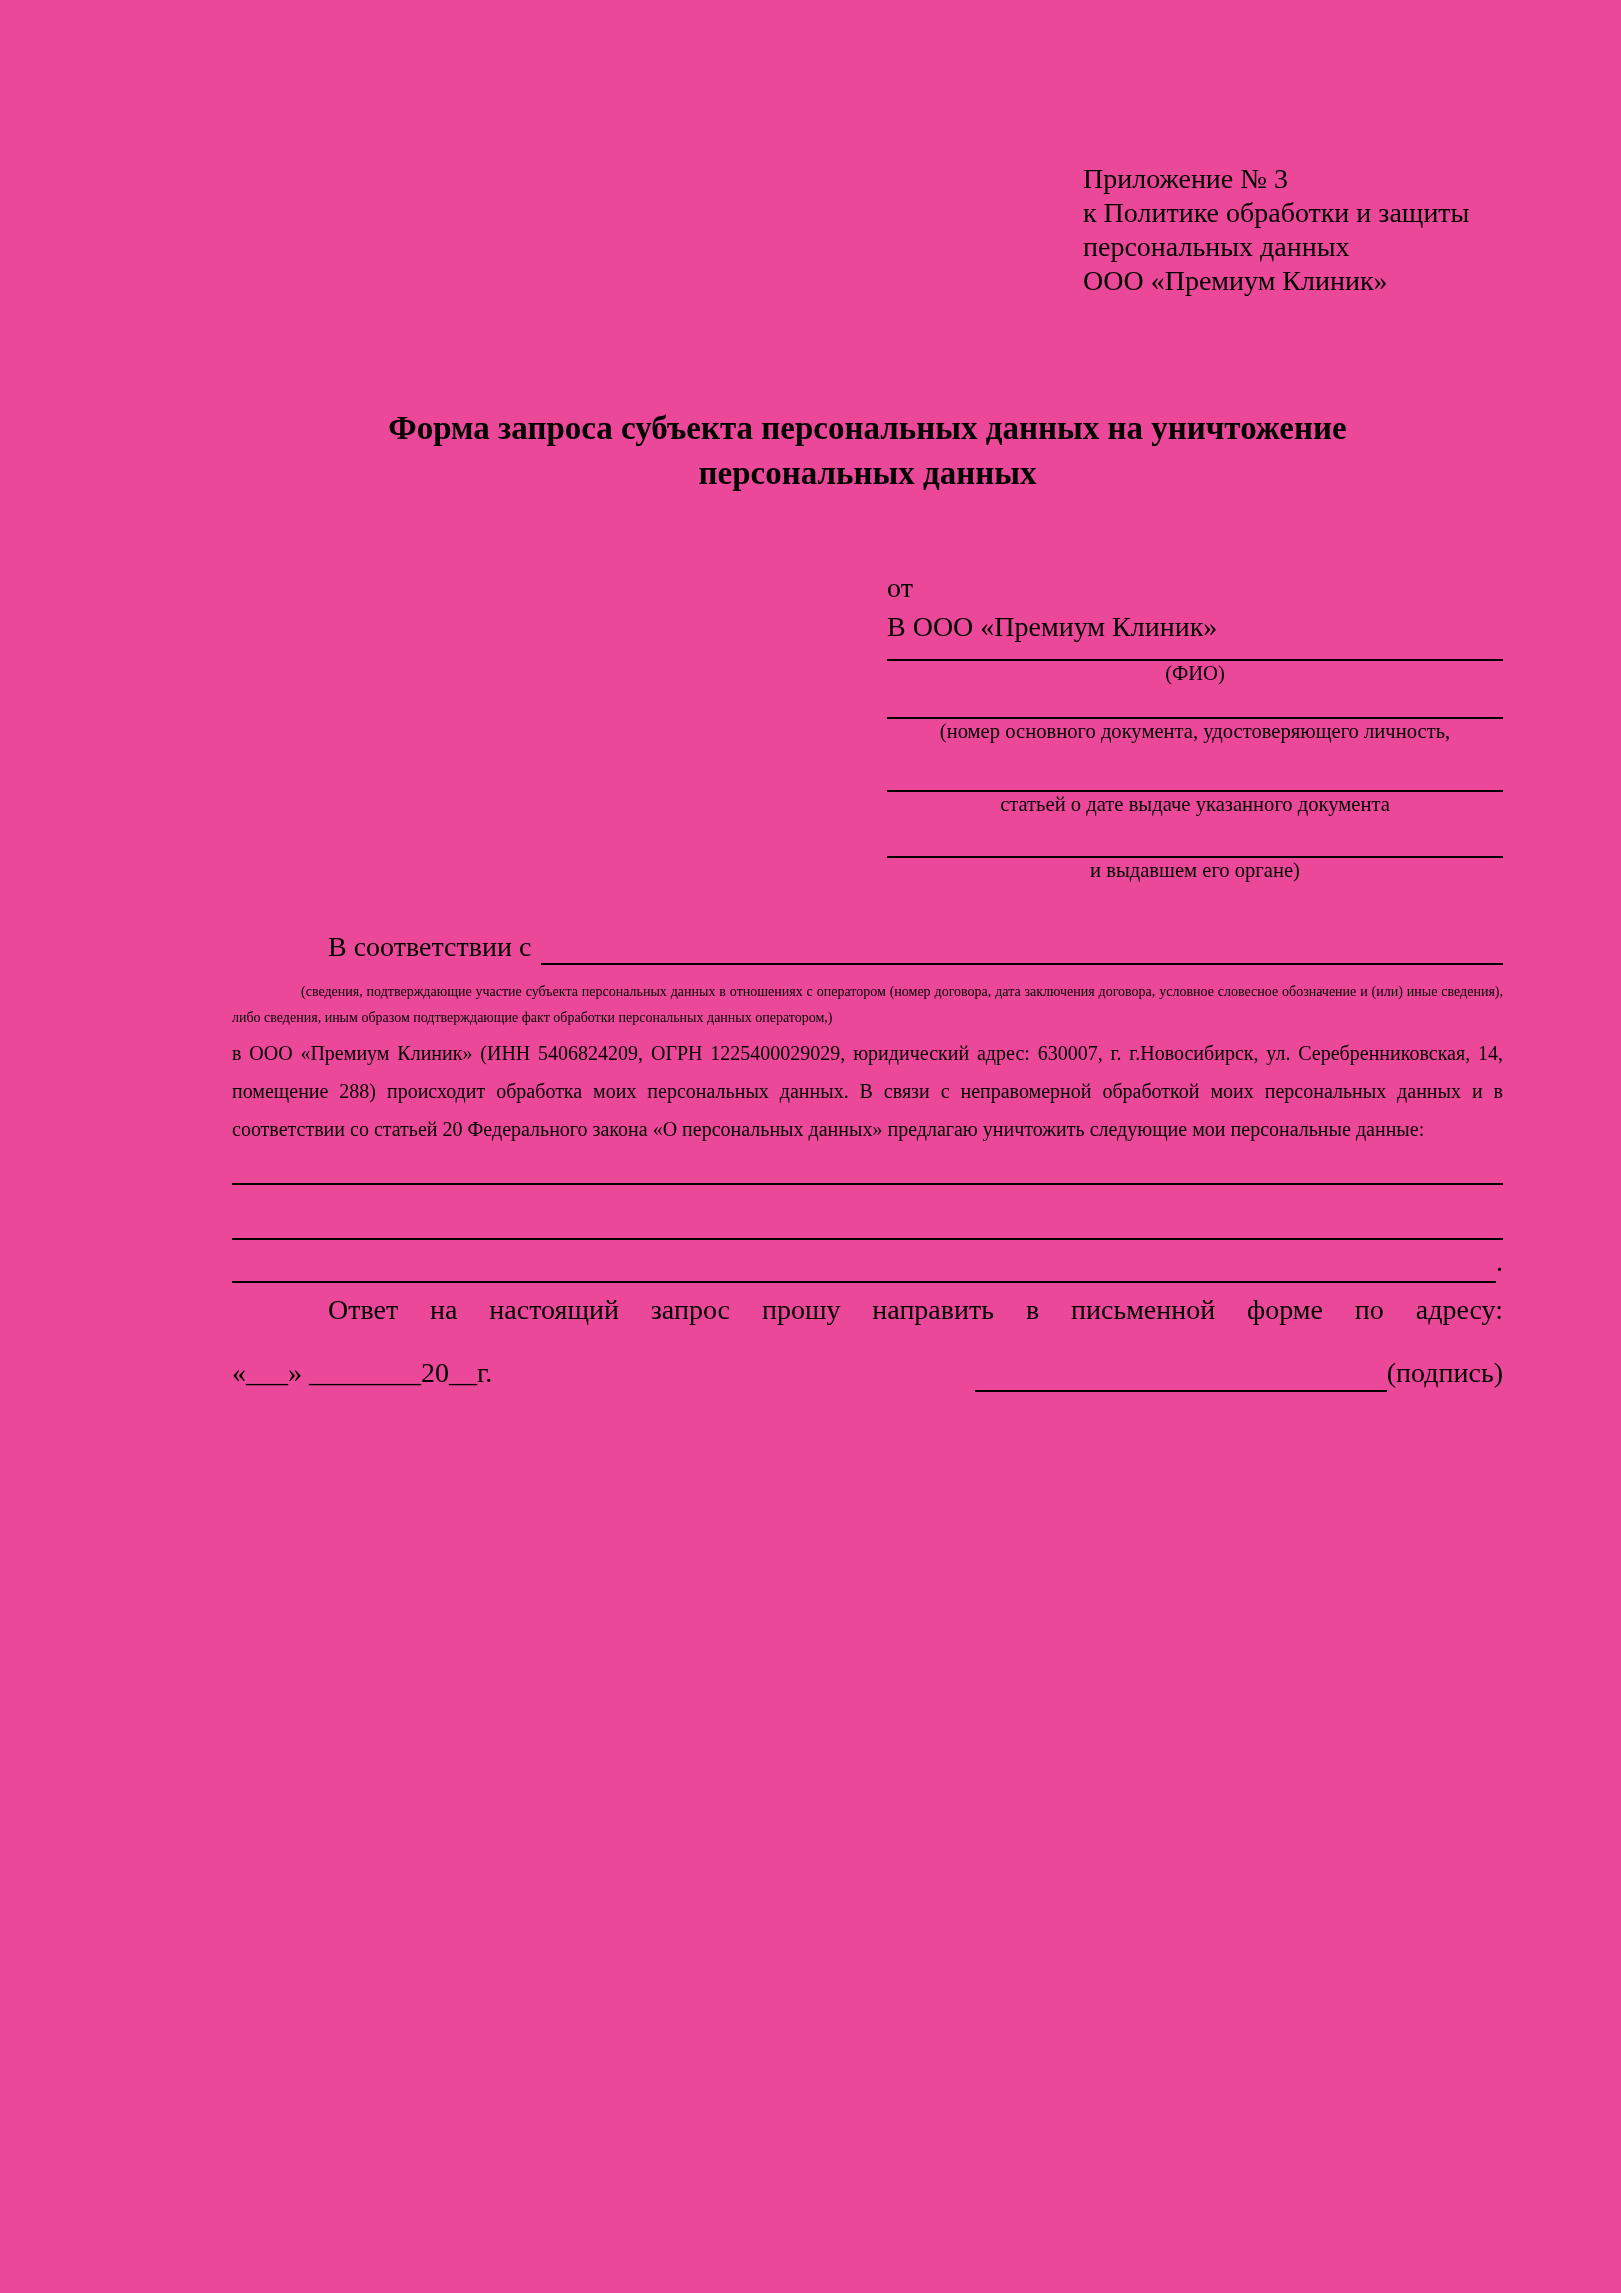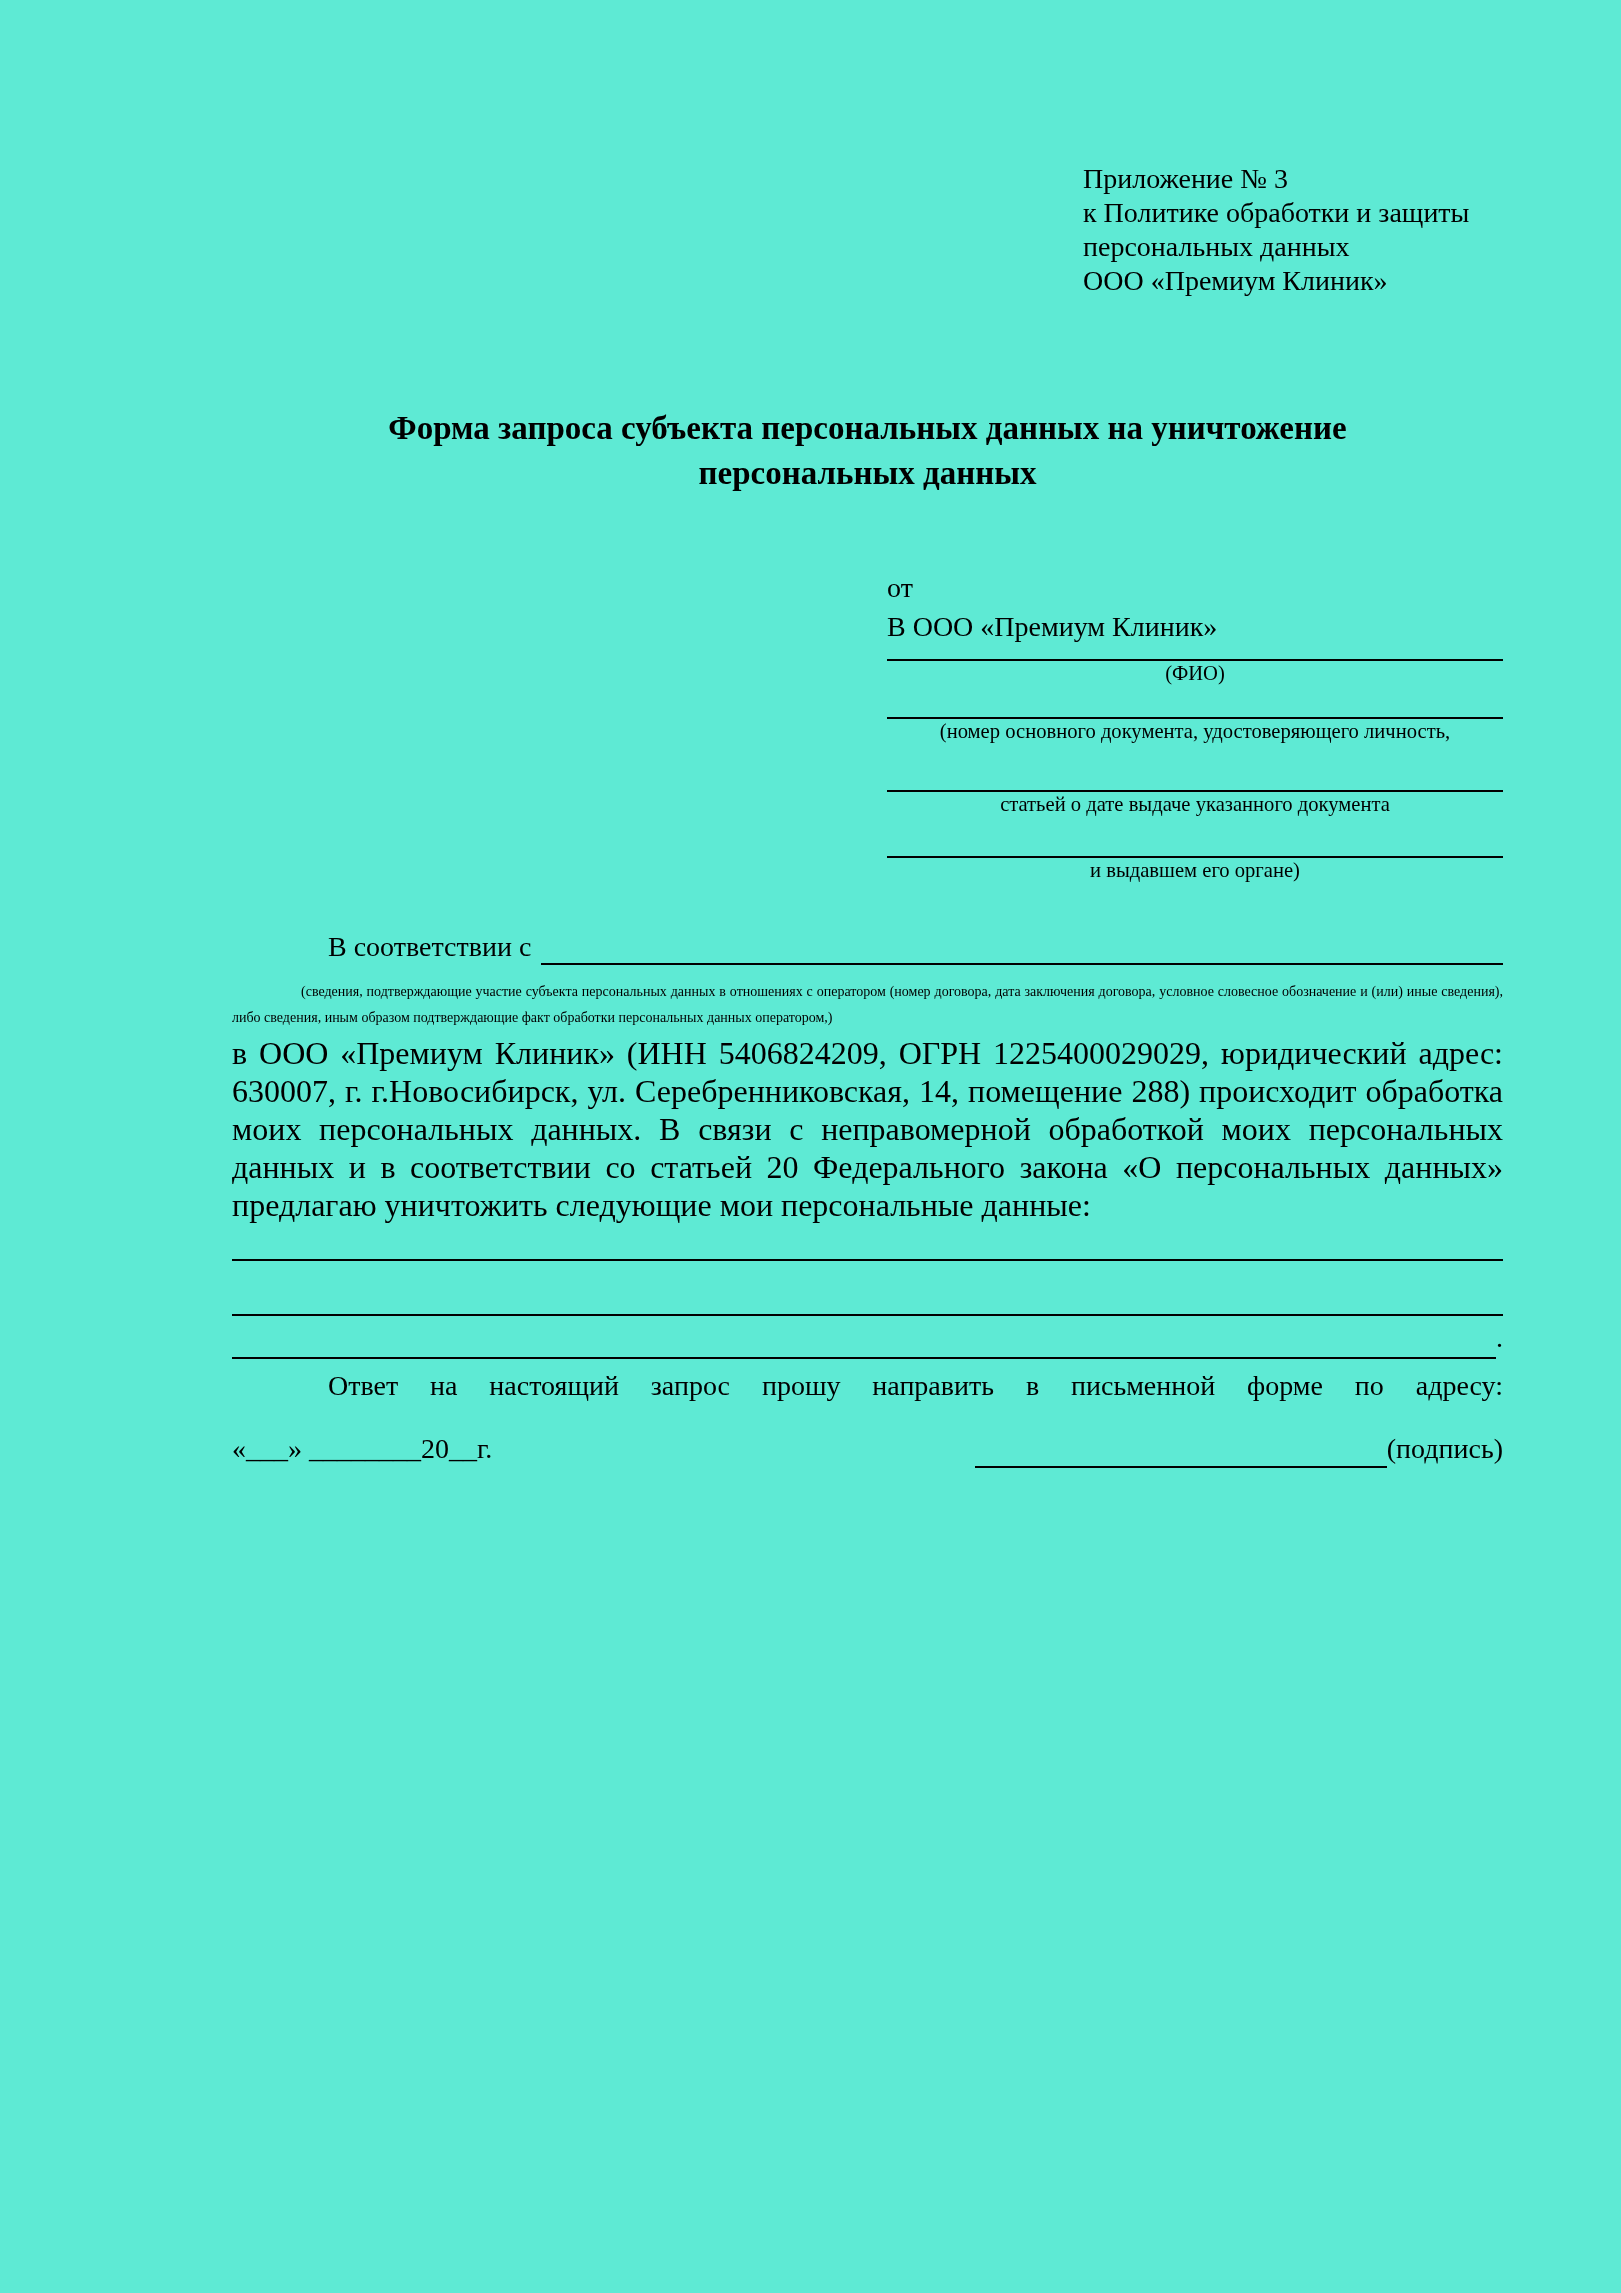--- a/index.html
+++ b/index.html
@@ -1,20 +1,20 @@
 <!DOCTYPE html>
 <html lang="ru"><head>
 <meta charset="utf-8">
 <style>
   html,body{margin:0;padding:0;background:#ffffff;}
   .page{
     position:relative;
     width:1621px;
     height:2294px;
-    background:#5eead4;
+    background:#ec4899;
     color:#000000;
     font-family:"Liberation Serif","DejaVu Serif",serif;
     overflow:hidden;
   }
   .content{ padding:162px 118px 0 232px; }
 
   
   .appendix{ margin-left:851px; font-size:28px; line-height:34px; }
 
   
@@ -28,21 +28,21 @@
   .f2{ height:31px; }
   .f3{ height:45px; }
   .f4{ height:39px; }
   .fcap{ font-size:20.6px; line-height:25.5px; text-align:center; }
 
   
   .accord-row{ margin-top:44px; display:flex; font-size:28px; line-height:37px; }
   .lead{ white-space:nowrap; padding-left:96px; }
   .flex-line{ flex:1 1 auto; border-bottom:2.9px solid #000; margin-left:9.8px; }
   .small-caption{ font-size:14px; line-height:26.5px; text-align:justify; text-indent:69px; margin-top:14px; }
-  .main-par{ font-size:32px; line-height:38px; text-align:justify; margin-top:2px; }
+  .main-par{ font-size:20px; line-height:38px; text-align:justify; margin-top:2px; }
   .fill-a{ height:35px; border-bottom:2.9px solid #000; }
   .fill-b{ height:53px; border-bottom:2.9px solid #000; }
   .reason-row{ display:flex; font-size:28px; line-height:43px; margin-top:5.9px; }
   .reason-cont{ display:flex; font-size:28px; line-height:43px; }
   .reason-cont .flex-line{ margin-left:0; }
   .period{ white-space:nowrap; }
   .response-par{ font-size:28px; line-height:39px; text-indent:96px; text-align:justify; text-align-last:justify; margin-top:7.8px; }
   .address-row{ display:flex; font-size:28px; line-height:39px; }
   .fixed-line{ display:inline-block; border-bottom:2.9px solid #000; }
   .addr-fill{ width:372px; }

